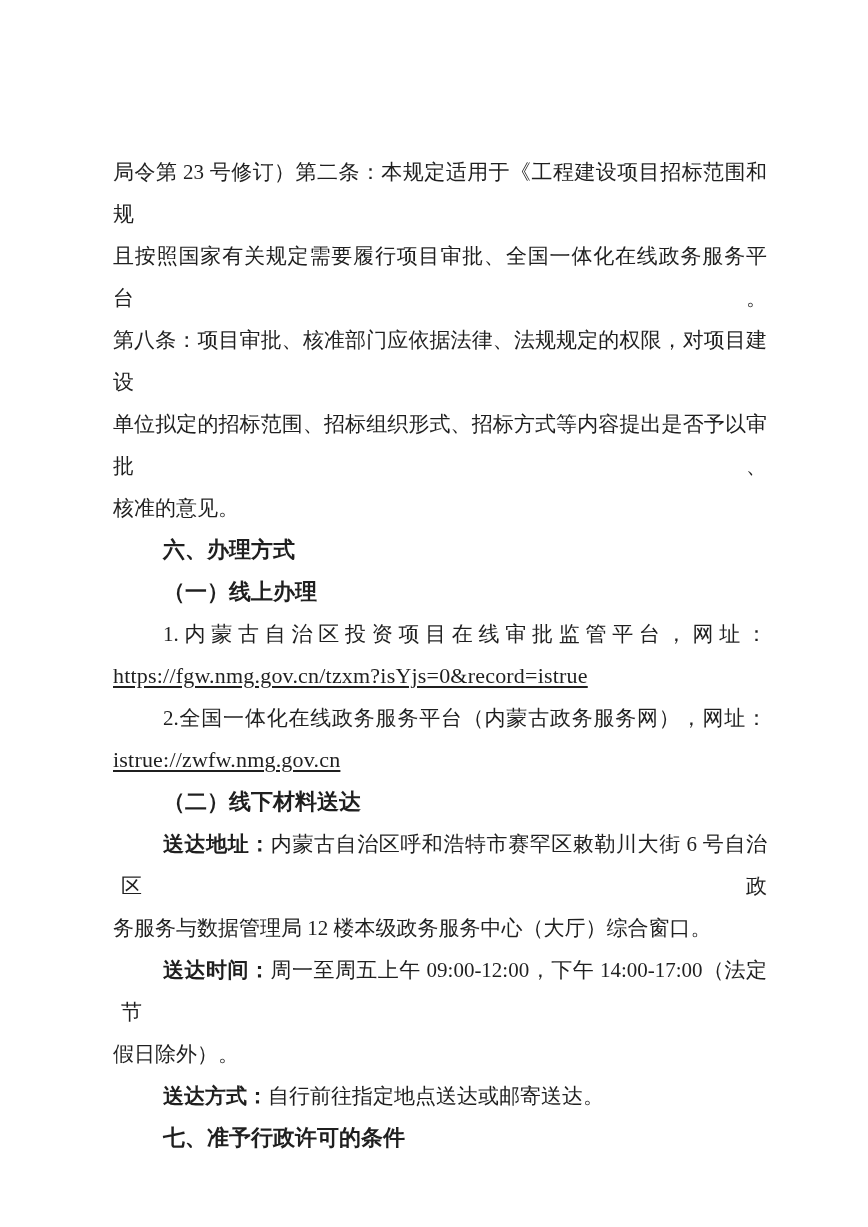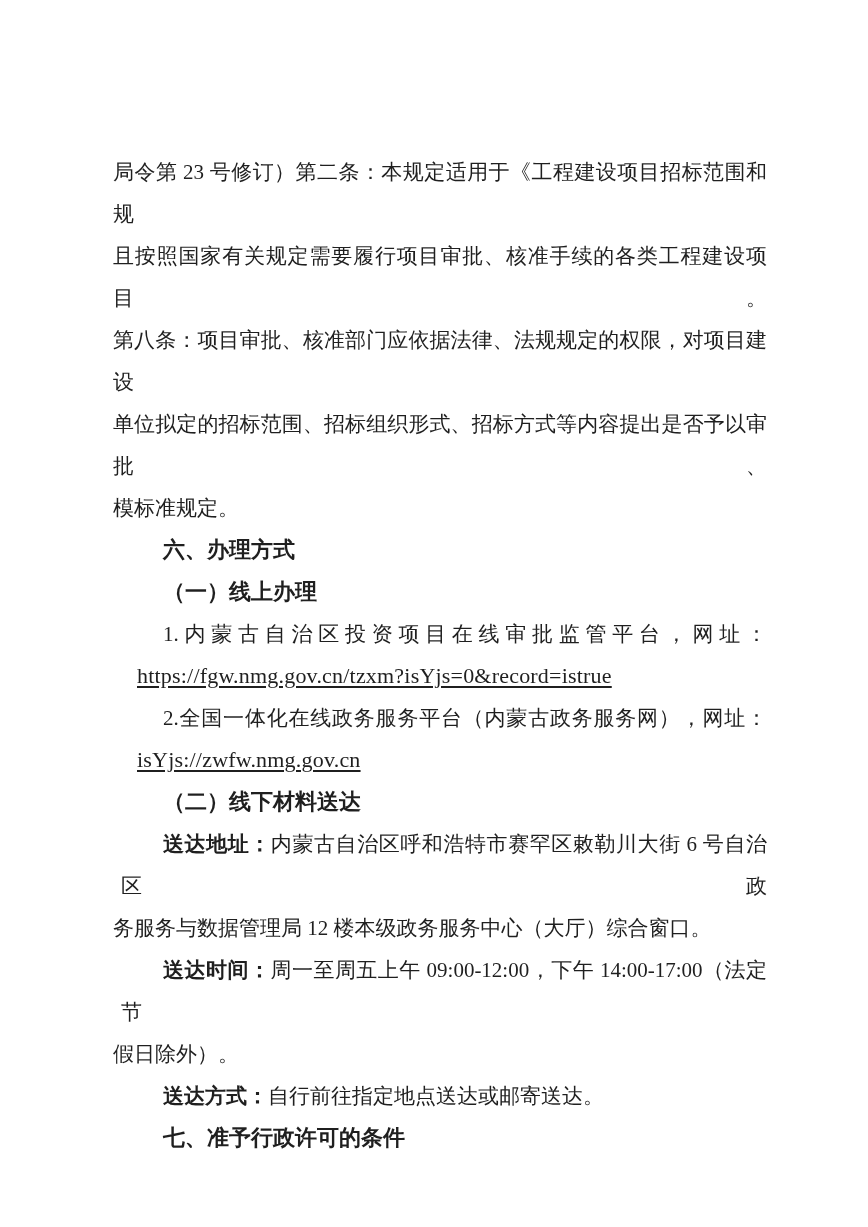--- a/index.html
+++ b/index.html
@@ -50,43 +50,42 @@
     font-size: 22px;
   }
   .url-line {
     font-size: 22px;
     letter-spacing: 0.2px;
   }
   .url-line a, .url-text {
     color: #1f1f1f;
     text-decoration: underline;
     text-underline-offset: 3px;
-    margin-left: 24px;
   }
 </style>
 </head>
 <body>
 
 <div class="doc-page">
   <div class="content">
 
     <div class="ln jl">局令第 23 号修订）第二条：本规定适用于《工程建设项目招标范围和规</div>
-    <div class="ln jl">且按照国家有关规定需要履行项目审批、核准手续的各类工程建设项目。</div>
+    <div class="ln jl">且按照国家有关规定需要履行项目审批、全国一体化在线政务服务平台。</div>
     <div class="ln jl">第八条：项目审批、核准部门应依据法律、法规规定的权限，对项目建设</div>
     <div class="ln jl">单位拟定的招标范围、招标组织形式、招标方式等内容提出是否予以审批、</div>
-    <div class="ln">模标准规定。</div>
+    <div class="ln">核准的意见。</div>
 
     <div class="ln ind h-hei">六、办理方式</div>
     <div class="ln ind h-sub">（一）线上办理</div>
 
     <div class="ln ind jl">1.内蒙古自治区投资项目在线审批监管平台，网址：</div>
     <div class="ln url-line"><span class="url-text">https://fgw.nmg.gov.cn/tzxm?isYjs=0&amp;record=istrue</span></div>
 
     <div class="ln ind jl">2.全国一体化在线政务服务平台（内蒙古政务服务网），网址：</div>
-    <div class="ln url-line"><span class="url-text">isYjs://zwfw.nmg.gov.cn</span></div>
+    <div class="ln url-line"><span class="url-text">istrue://zwfw.nmg.gov.cn</span></div>
 
     <div class="ln ind h-sub">（二）线下材料送达</div>
 
     <div class="ln ind jl"><span class="bold">送达地址：</span><span>内蒙古自治区呼和浩特市赛罕区敕勒川大街 6 号自治区政</span></div>
     <div class="ln">务服务与数据管理局 12 楼本级政务服务中心（大厅）综合窗口。</div>
 
     <div class="ln ind jl"><span class="bold">送达时间：</span><span>周一至周五上午 09:00-12:00，下午 14:00-17:00（法定节</span></div>
     <div class="ln">假日除外）。</div>
 
     <div class="ln ind"><span class="bold">送达方式：</span><span>自行前往指定地点送达或邮寄送达。</span></div>

